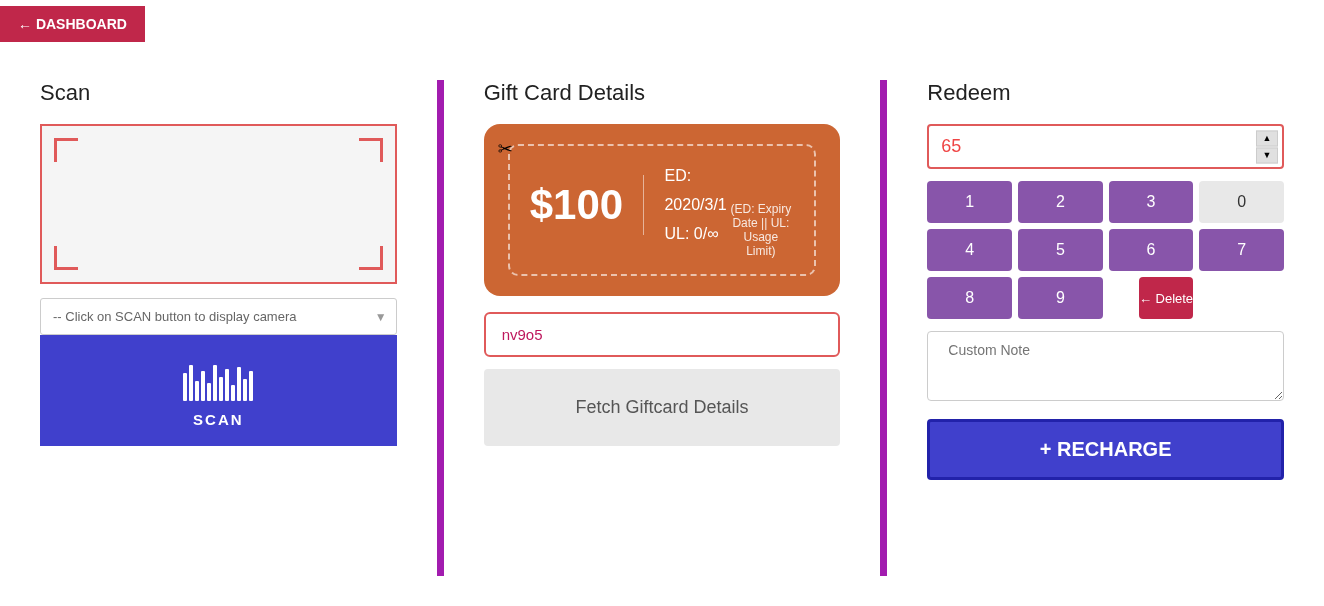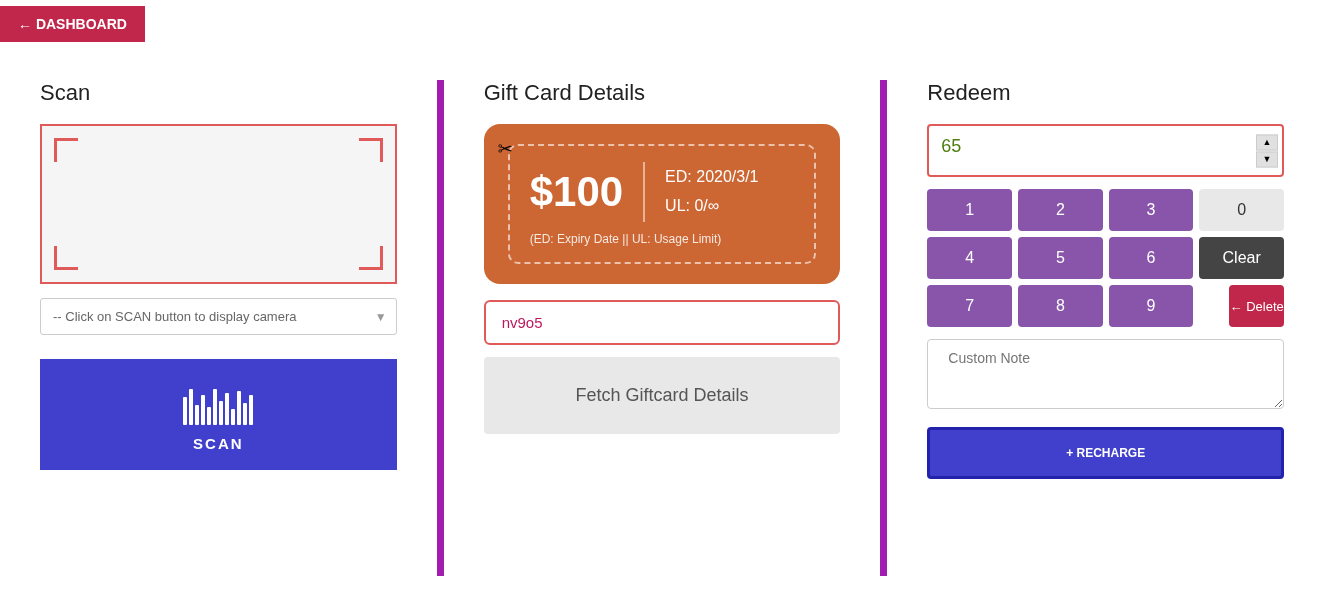--- a/index.html
+++ b/index.html
@@ -66,21 +66,21 @@
       border-color: #e05a5a;
       border-style: solid;
     }
     .scan-corner.tl { top: 12px; left: 12px; border-width: 3px 0 0 3px; }
     .scan-corner.tr { top: 12px; right: 12px; border-width: 3px 3px 0 0; }
     .scan-corner.bl { bottom: 12px; left: 12px; border-width: 0 0 3px 3px; }
     .scan-corner.br { bottom: 12px; right: 12px; border-width: 0 3px 3px 0; }
 
     .scan-select-wrapper {
       position: relative;
-      margin-bottom: 24px;
+      margin-bottom: 0;
     }
     .scan-select {
       width: 100%;
       padding: 10px 12px;
       border: 1px solid #ccc;
       border-radius: 3px;
       appearance: none;
       font-size: 13px;
       color: #666;
       background: #fff;
@@ -131,22 +131,22 @@
       border-radius: 16px;
       padding: 20px 24px;
       position: relative;
       margin-bottom: 16px;
     }
     .gift-card-inner {
       border: 2px dashed rgba(255,255,255,0.6);
       border-radius: 10px;
       padding: 16px 20px;
       display: flex;
-      flex-direction: column;
-      align-items: flex-start;
+      flex-direction: row;
+      align-items: flex-end;
     }
     .scissors-icon {
       position: absolute;
       top: 14px;
       left: 14px;
       font-size: 18px;
     }
     .gift-card-main {
       display: flex;
       align-items: center;
@@ -198,23 +198,23 @@
 
     
     .redeem-input-wrapper {
       position: relative;
       margin-bottom: 12px;
     }
     .redeem-number-input {
       width: 100%;
       border: 2px solid #e05a5a;
       border-radius: 4px;
-      padding: 10px 40px 18px 12px;
+      padding: 10px 40px 10px 12px;
       font-size: 18px;
-      color: #4d7c0f;
+      color: #ef4444;
       outline: none;
     }
     .redeem-spinners {
       position: absolute;
       right: 6px;
       top: 50%;
       transform: translateY(-50%);
       display: flex;
       flex-direction: column;
       gap: 1px;
@@ -283,21 +283,21 @@
     .action-buttons {
       display: flex;
       gap: 10px;
     }
     .recharge-btn {
       flex: 1;
       background: #4040cc;
       border: 3px solid #2222aa;
       color: white;
       padding: 16px 0;
-      font-size: 12px;
+      font-size: 20px;
       font-weight: bold;
       cursor: pointer;
       border-radius: 4px;
     }
     .redeem-btn {
       flex: 1;
       background: #e8e8e8;
       border: 2px solid #ccc;
       color: #333;
       padding: 16px 0;
@@ -385,21 +385,20 @@
     </div>
 
     <div class="numpad" id="numpad-container">
         <button class="numpad-btn purple">1</button>
         <button class="numpad-btn purple">2</button>
         <button class="numpad-btn purple">3</button>
         <button class="numpad-btn light">0</button>
         <button class="numpad-btn purple">4</button>
         <button class="numpad-btn purple">5</button>
         <button class="numpad-btn purple">6</button>
-        <button class="numpad-btn dark">Clear</button>
         <button class="numpad-btn purple">7</button>
         <button class="numpad-btn purple">8</button>
         <button class="numpad-btn purple">9</button>
         <button class="numpad-btn red">← Delete</button>
       </div>
 
     <textarea class="custom-note-textarea" placeholder="Custom Note" style=""></textarea>
 
     <div class="action-buttons">
       <button class="recharge-btn">+ RECHARGE</button>

